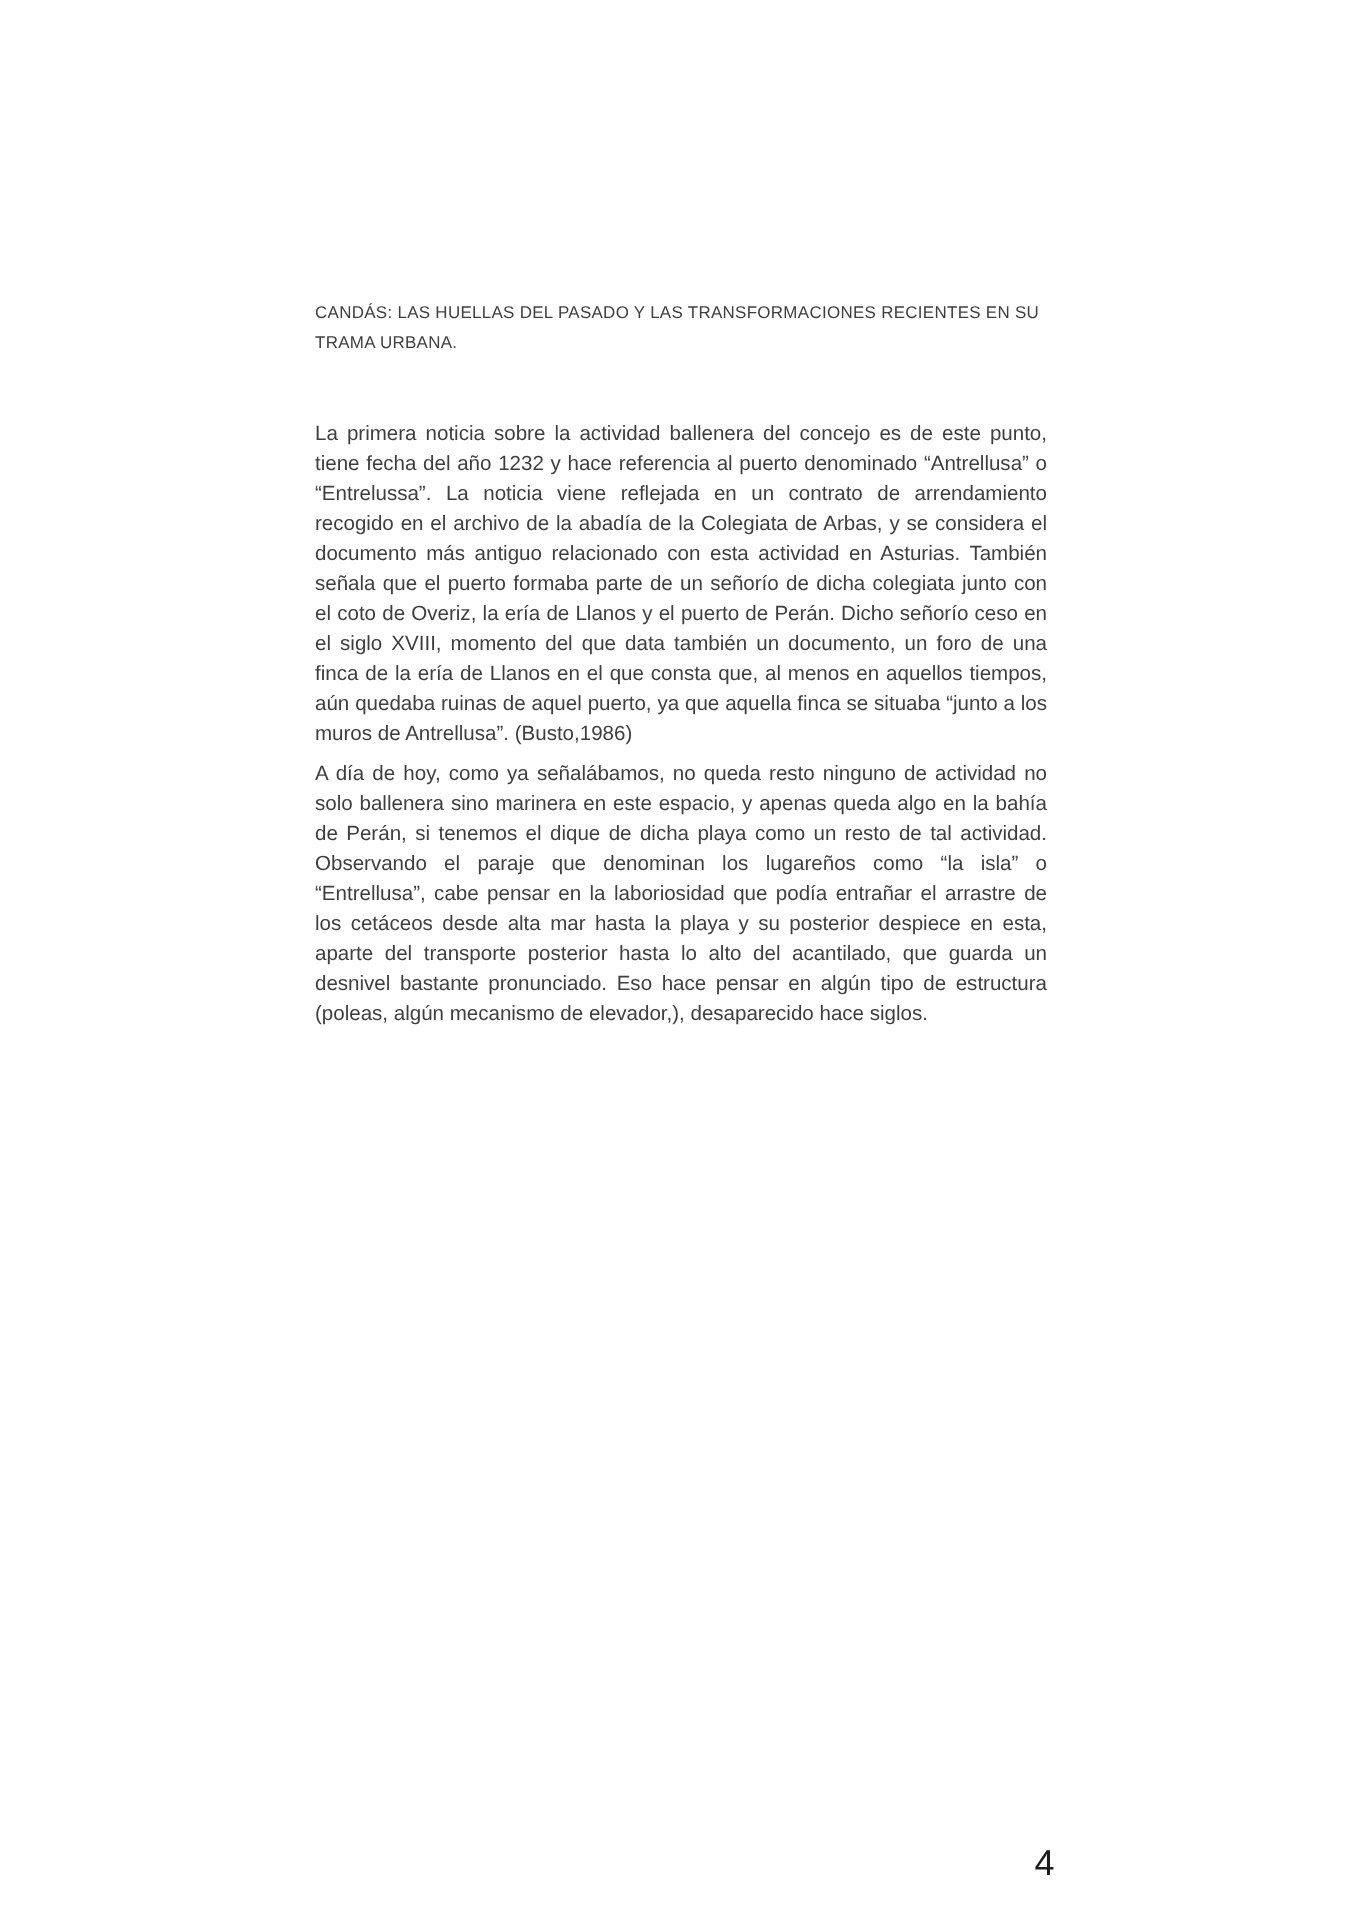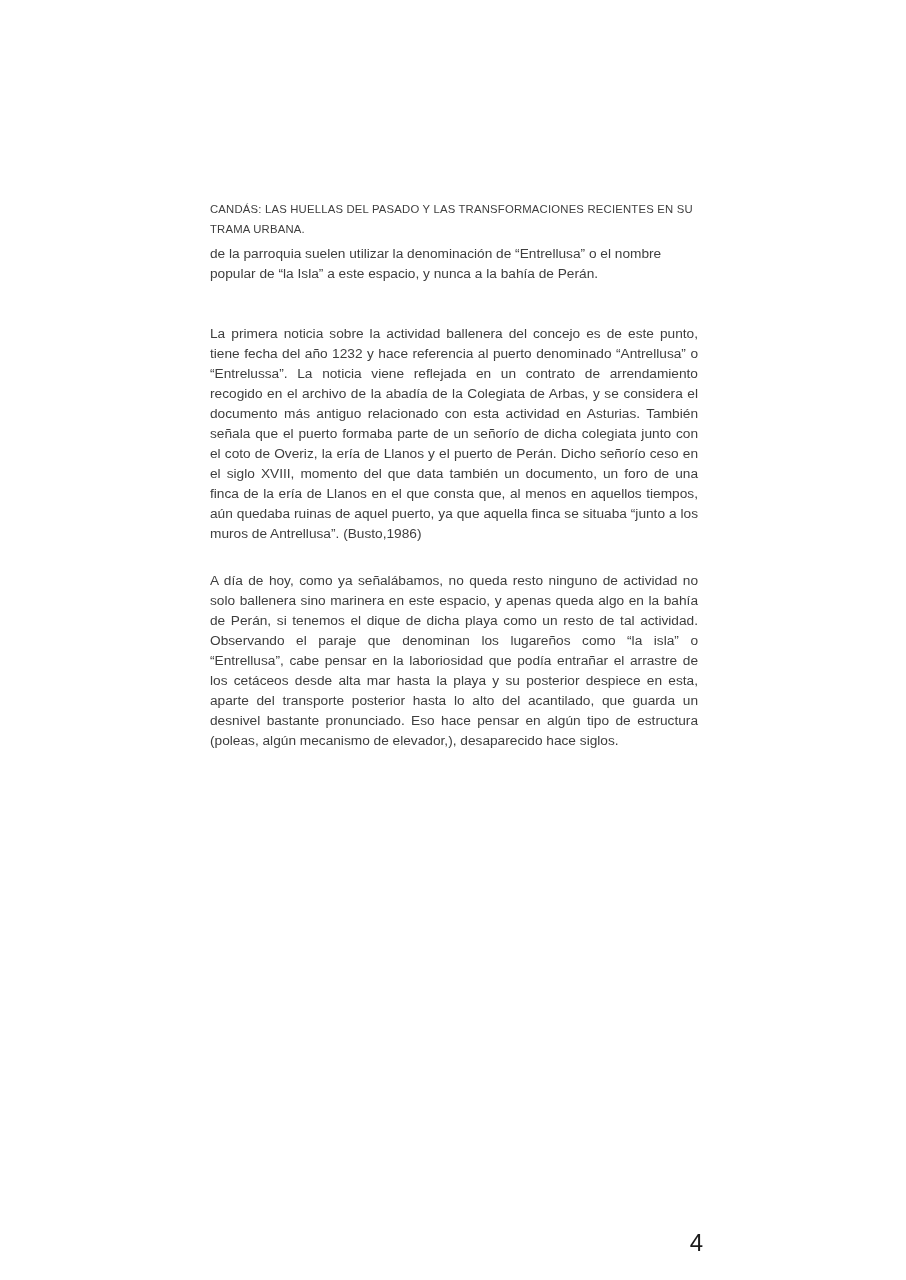--- a/index.html
+++ b/index.html
@@ -31,42 +31,41 @@
   }
   .body-para {
     margin: 0;
     font-size: 13.7px;
     line-height: 20px;
     text-align: justify;
     color: #3e3e3e;
   }
   .para-1 { margin-top: 5px; }
   .para-2 { margin-top: 40px; }
-  .para-3 { margin-top: 27px; }
+  .para-3 { margin-top: 7px; }
   .para-1 { text-align: left; } 
   .page-number {
     position: absolute;
     top: 1228px;
     right: 21px;
     font-size: 24px;
     line-height: 30px;
     color: #1c1c1c;
     font-family: "Liberation Sans", sans-serif;
   }
 </style>
 </head>
 <body>
 
 <div class="page">
 
   <div class="text-block">
 
     <div class="running-header">CANDÁS: LAS HUELLAS DEL PASADO Y LAS TRANSFORMACIONES RECIENTES EN SU TRAMA URBANA.</div>
 
-    <p class="body-para para-1">de la parroquia suelen utilizar la denominación de “Entrellusa” o el nombre popular de “la Isla” a este espacio, y nunca a la bahía de Perán.</p>
 
     <p class="body-para para-2">La primera noticia sobre la actividad ballenera del concejo es de este punto, tiene fecha del año 1232 y hace referencia al puerto denominado “Antrellusa” o “Entrelussa”. La noticia viene reflejada en un contrato de arrendamiento recogido en el archivo de la abadía de la Colegiata de Arbas, y se considera el documento más antiguo relacionado con esta actividad en Asturias. También señala que el puerto formaba parte de un señorío de dicha colegiata junto con el coto de Overiz, la ería de Llanos y el puerto de Perán. Dicho señorío ceso en el siglo XVIII, momento del que data también un documento, un foro de una finca de la ería de Llanos en el que consta que, al menos en aquellos tiempos, aún quedaba ruinas de aquel puerto, ya que aquella finca se situaba “junto a los muros de Antrellusa”. (Busto,1986)</p>
 
     <p class="body-para para-3">A día de hoy, como ya señalábamos, no queda resto ninguno de actividad no solo ballenera sino marinera en este espacio, y apenas queda algo en la bahía de Perán, si tenemos el dique de dicha playa como un resto de tal actividad. Observando el paraje que denominan los lugareños como “la isla” o “Entrellusa”, cabe pensar en la laboriosidad que podía entrañar el arrastre de los cetáceos desde alta mar hasta la playa y su posterior despiece en esta, aparte del transporte posterior hasta lo alto del acantilado, que guarda un desnivel bastante pronunciado. Eso hace pensar en algún tipo de estructura (poleas, algún mecanismo de elevador,), desaparecido hace siglos.</p>
 
   </div>
 
   <div class="page-number">4</div>
 
 </div>

